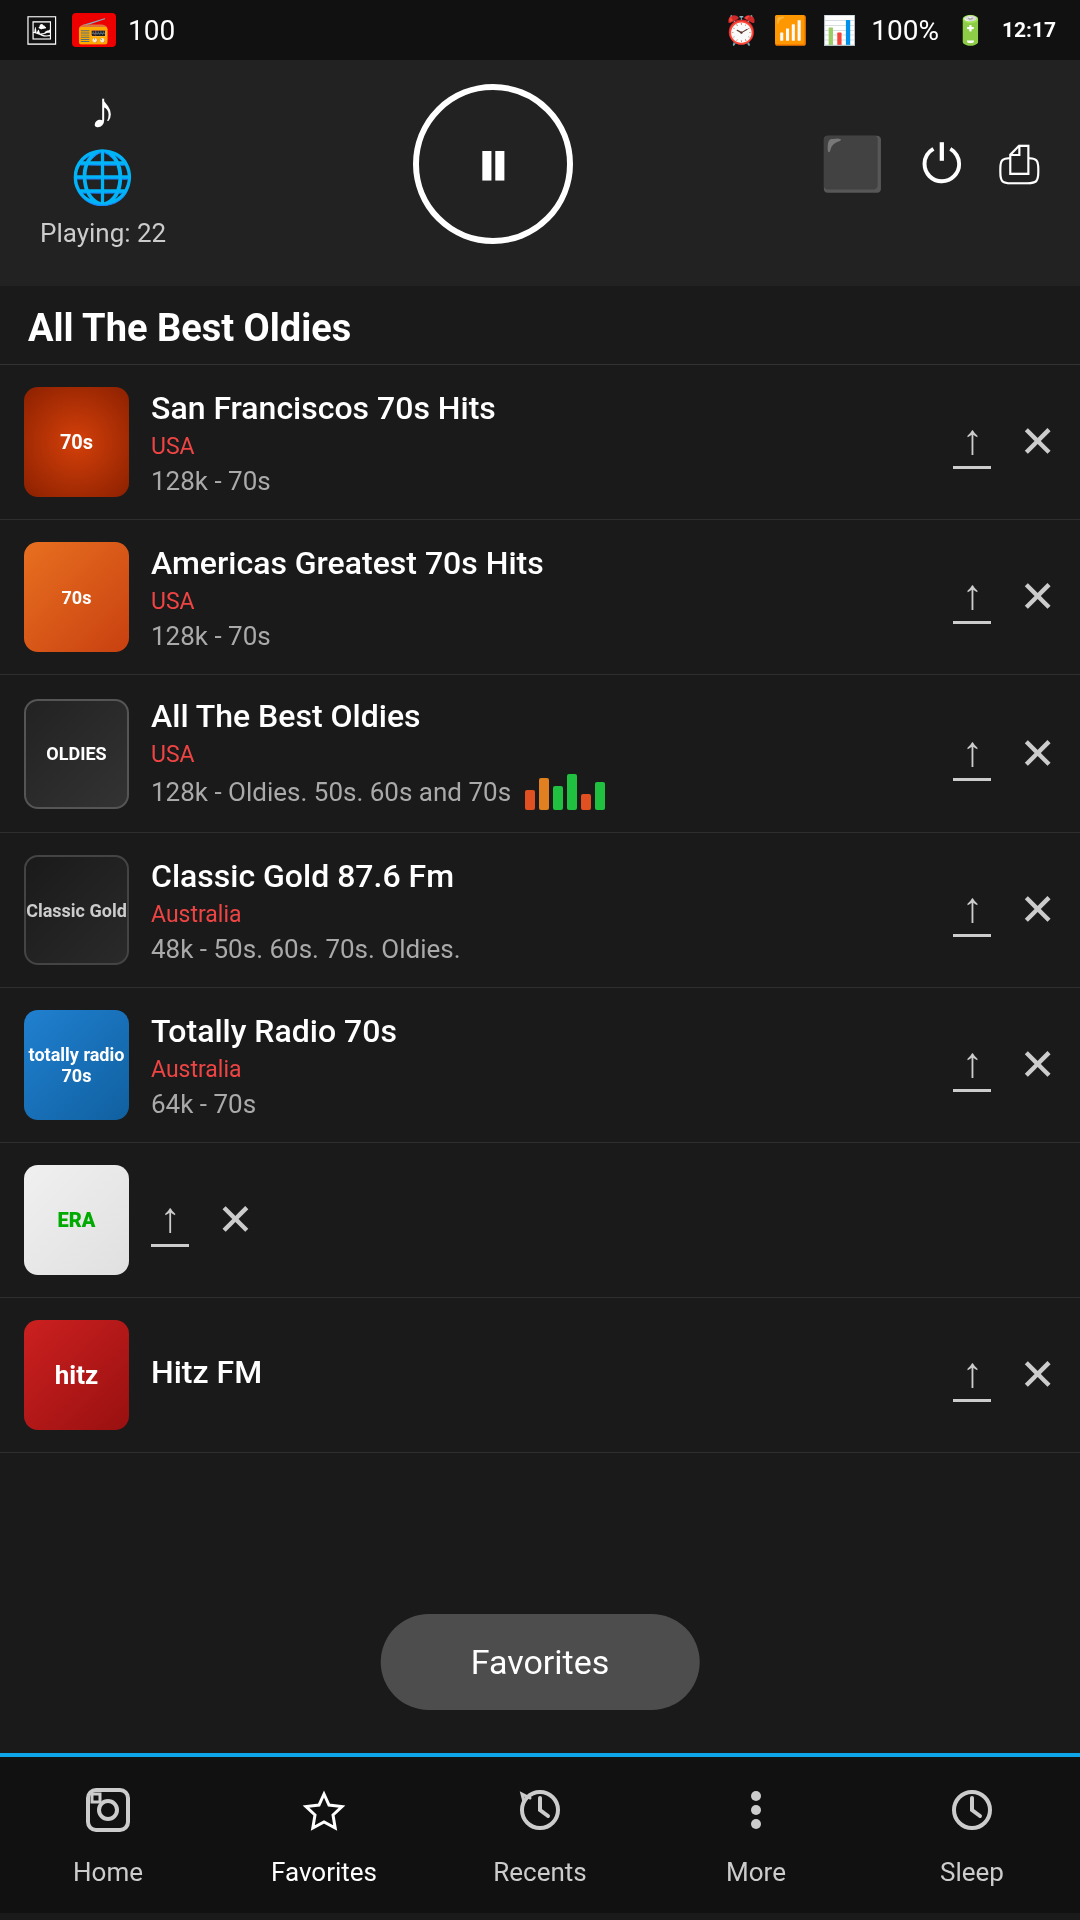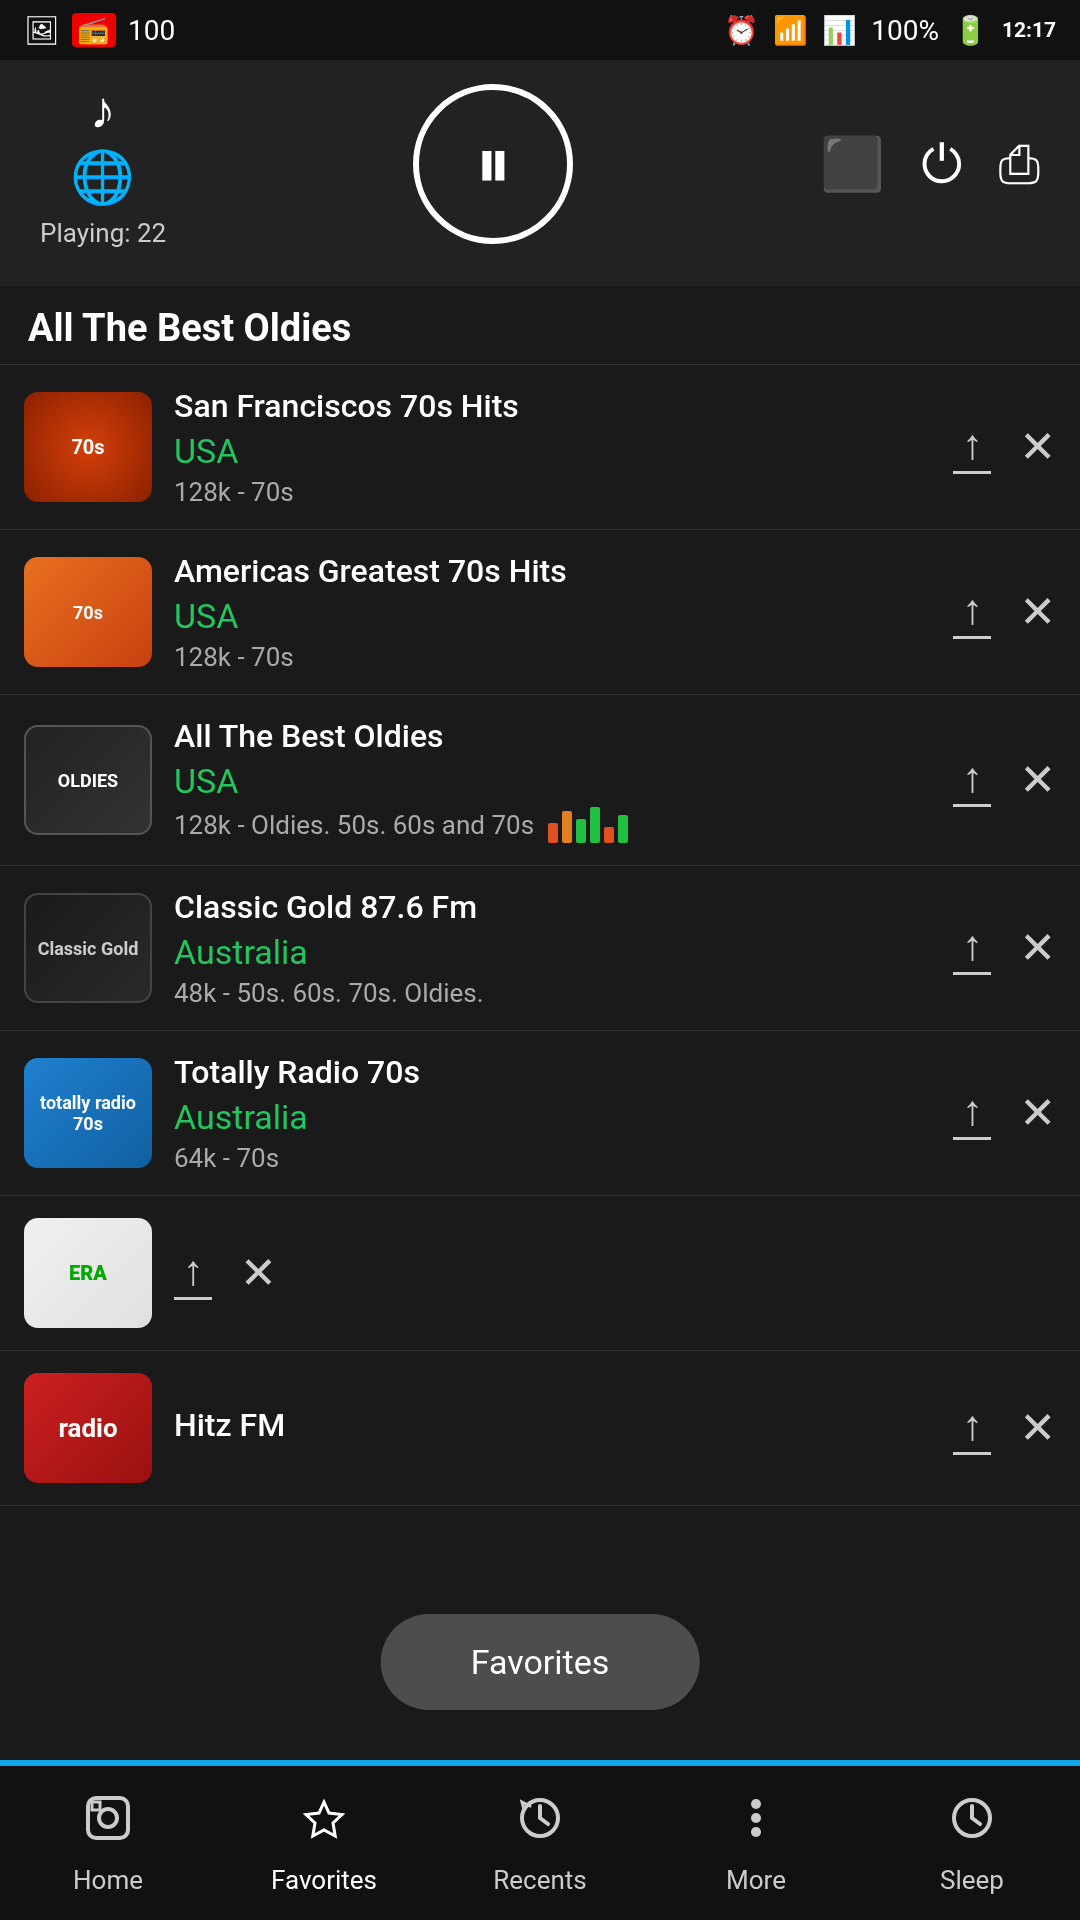--- a/index.html
+++ b/index.html
@@ -112,21 +112,21 @@
     .radio-item {
       display: flex;
       align-items: center;
       padding: 22px 24px;
       border-bottom: 1px solid #2e2e2e;
       gap: 22px;
       cursor: pointer;
       position: relative;
     }
     .radio-thumb {
-      width: 128px;
+      width: 105px;
       height: 110px;
       border-radius: 14px;
       flex-shrink: 0;
       display: flex;
       align-items: center;
       justify-content: center;
       font-size: 22px;
       font-weight: bold;
       text-align: center;
       overflow: hidden;
@@ -135,22 +135,22 @@
       flex: 1;
       min-width: 0;
     }
     .radio-name {
       font-size: 32px;
       font-weight: 500;
       color: #fff;
       margin-bottom: 6px;
     }
     .radio-country {
-      font-size: 34px;
-      color: #22c55e;
+      font-size: 23px;
+      color: #ef4444;
       margin-bottom: 6px;
     }
     .radio-meta {
       font-size: 26px;
       color: #aaa;
       display: flex;
       align-items: center;
       gap: 14px;
     }
     .radio-actions {
@@ -227,29 +227,29 @@
       color: #fff;
       font-size: 34px;
       padding: 28px 90px;
       border-radius: 60px;
       z-index: 100;
     }
 
     
     .bottom-nav {
       position: fixed;
-      bottom: 0;
+      bottom: 7px;
       left: 0;
       width: 1080px;
       height: 160px;
       background: #111;
       display: flex;
       align-items: center;
       justify-content: flex-end;
-      border-top: 6px solid #0ea5e9;
+      border-top: 4px solid #0ea5e9;
       z-index: 200;
     }
     .nav-item {
       display: flex;
       flex-direction: column;
       align-items: center;
       gap: 8px;
       cursor: pointer;
       flex: 1;
     }
@@ -403,21 +403,21 @@
       <div class="radio-thumb thumb-era">ERA</div>
       <div class="radio-actions">
         <div style="display: flex; flex-direction: column; align-items: center; gap: 2px; cursor: pointer;">
           <span style="font-size: 42px; color: rgb(204, 204, 204);">↑</span>
           <div style="width: 38px; height: 3px; background: rgb(204, 204, 204);"></div>
         </div>
         <span style="font-size: 44px; color: rgb(204, 204, 204); cursor: pointer;">✕</span>
       </div>
     </div>
     <div class="radio-item">
-      <div class="radio-thumb thumb-hitz">radio</div>
+      <div class="radio-thumb thumb-hitz">hitz</div>
       <div class="radio-info">
         <div class="radio-name">Hitz FM</div>
       </div>
       <div class="radio-actions">
         <div style="display: flex; flex-direction: column; align-items: center; gap: 2px; cursor: pointer;">
           <span style="font-size: 42px; color: rgb(204, 204, 204);">↑</span>
           <div style="width: 38px; height: 3px; background: rgb(204, 204, 204);"></div>
         </div>
         <span style="font-size: 44px; color: rgb(204, 204, 204); cursor: pointer;">✕</span>
       </div>

